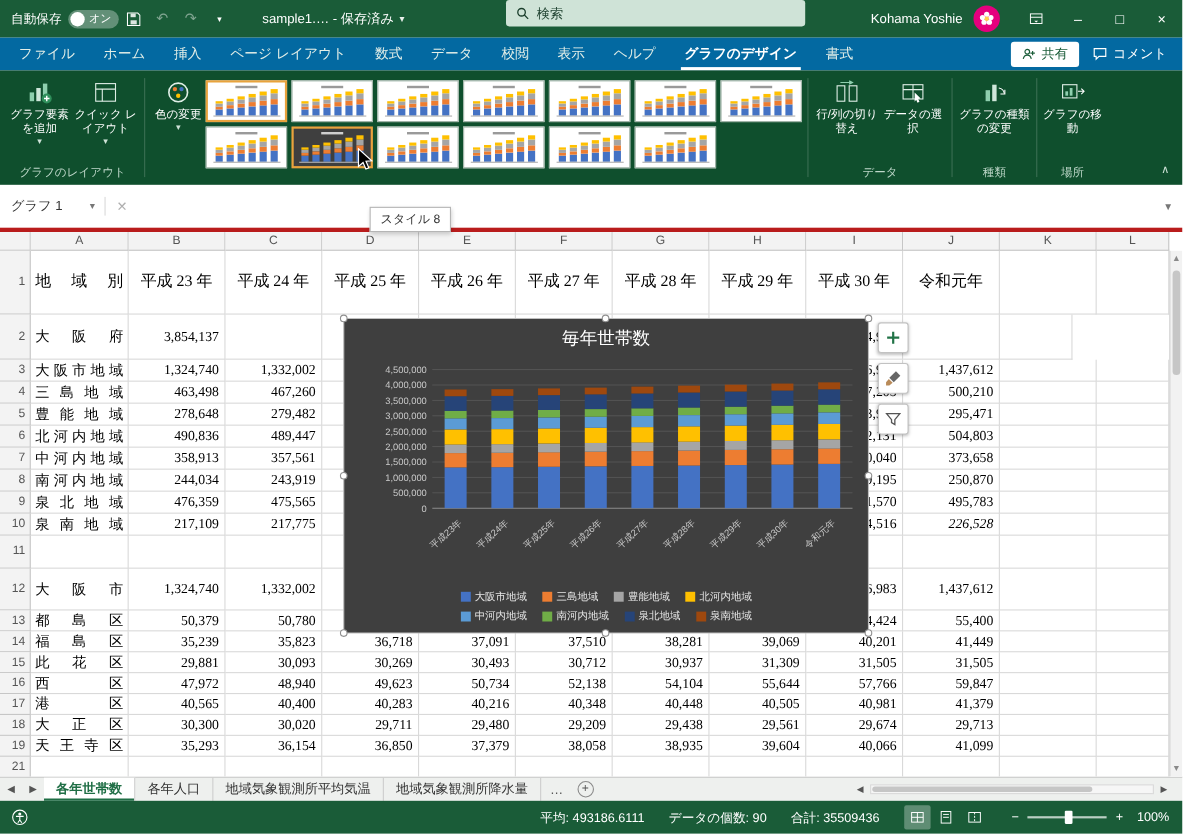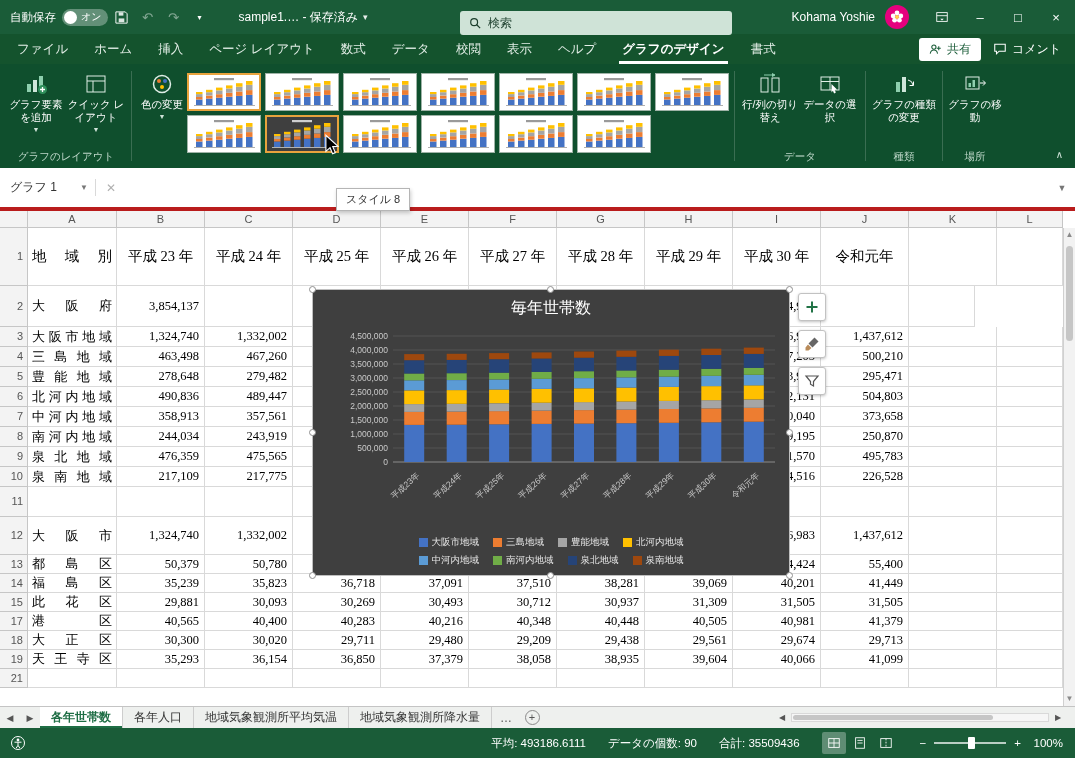--- a/index.html
+++ b/index.html
@@ -11,28 +11,28 @@
 .titlebar{height:34px;background:#1a5c38;display:flex;align-items:center;color:#fff;flex:0 0 auto;padding-left:10px;position:relative}
 .autosave{display:flex;align-items:center;gap:6px}
 .as-label{font-size:11.5px}
 .as-pill{display:inline-flex;align-items:center;background:rgba(255,255,255,.32);border-radius:9px;height:17px;padding:0 7px 0 2px;gap:4px}
 .as-knob{width:13px;height:13px;border-radius:50%;background:#fff}
 .as-state{font-size:10px;color:#fff}
 .tb-btn{width:26px;text-align:center;font-size:13px;display:flex;align-items:center;justify-content:center;height:100%}
 .dim{opacity:.45}
 .doc-title{margin-left:26px;font-size:12px;white-space:nowrap}
 .doc-chev{font-size:9px;margin-left:5px;opacity:.9}
-.search{position:absolute;left:460px;top:11px;width:272px;height:24px;background:#cfe3d7;border-radius:3px;display:flex;align-items:center;padding-left:9px;gap:7px;color:#1c3f2d;font-size:12px}
+.search{position:absolute;left:460px;top:0;width:272px;height:24px;background:#cfe3d7;border-radius:3px;display:flex;align-items:center;padding-left:9px;gap:7px;color:#1c3f2d;font-size:12px}
 .tb-right{margin-left:auto;display:flex;align-items:center;height:100%}
 .user{font-size:12px;margin-right:10px;white-space:nowrap}
 .avatar{width:24px;height:24px;border-radius:50%;background:#e5007e;display:flex;align-items:center;justify-content:center;margin-right:14px}
 .winbtn{width:38px;height:100%;display:flex;align-items:center;justify-content:center;font-size:13px}
 
 
-.ribbontabs{height:30px;background:#14532d;display:flex;align-items:stretch;color:#e4efe8;flex:0 0 auto;padding-left:4px}
+.ribbontabs{height:30px;background:#0369a1;display:flex;align-items:stretch;color:#e4efe8;flex:0 0 auto;padding-left:4px}
 .tabstrip{display:flex}
 .rtab{padding:0 13px;display:flex;align-items:center;font-size:12.5px;position:relative;white-space:nowrap}
 .rtab.active{color:#fff;font-weight:bold}
 .rtab.active::after{content:"";position:absolute;left:10px;right:10px;bottom:0;height:3px;background:#fff}
 .rt-right{margin-left:auto;display:flex;align-items:center;gap:12px;padding-right:14px}
 .share-btn{background:#fff;color:#1a5c38;border-radius:3px;padding:3px 10px;font-size:12px;display:flex;gap:5px;align-items:center}
 .comment-btn{color:#fff;font-size:12px;display:flex;gap:5px;align-items:center}
 
 
 .ribbon{height:104px;background:#0f4f2d;color:#fff;display:flex;align-items:stretch;padding:0 4px;flex:0 0 auto;position:relative}
@@ -876,21 +876,21 @@
           <div class="cell rhead" style="width: 28px; line-height: 19px;">10</div>
           <div class="cell acell" style="width: 89px; line-height: 19px;">泉南地域</div>
           <div class="cell ncell" style="width: 88px; line-height: 19px;">217,109</div>
           <div class="cell ncell" style="width: 88px; line-height: 19px;">217,775</div>
           <div class="cell ncell" style="width: 88px; line-height: 19px;"></div>
           <div class="cell ncell" style="width: 88px; line-height: 19px;"></div>
           <div class="cell ncell" style="width: 88px; line-height: 19px;"></div>
           <div class="cell ncell" style="width: 88px; line-height: 19px;"></div>
           <div class="cell ncell" style="width: 88px; line-height: 19px;"></div>
           <div class="cell ncell" style="width: 88px; line-height: 19px;">224,516</div>
-          <div class="cell ncell" style="width: 88px; line-height: 19px;">226,528</div>
+          <div class="cell ncell" style="width: 88px; line-height: 19px; font-style: italic;">226,528</div>
           <div class="cell" style="width: 88px; line-height: 19px;"></div>
           <div class="cell" style="width: 66px; line-height: 19px;"></div>
         </div>
         <div class="srow" style="height: 30px;">
           <div class="cell rhead" style="width: 28px; line-height: 29px;">11</div>
           <div class="cell acell" style="width: 89px; line-height: 29px;"></div>
           <div class="cell ncell" style="width: 88px; line-height: 29px;"></div>
           <div class="cell ncell" style="width: 88px; line-height: 29px;"></div>
           <div class="cell ncell" style="width: 88px; line-height: 29px;"></div>
           <div class="cell ncell" style="width: 88px; line-height: 29px;"></div>
@@ -952,20 +952,35 @@
           <div class="cell acell" style="width: 89px; line-height: 18px;">此花区</div>
           <div class="cell ncell" style="width: 88px; line-height: 18px;">29,881</div>
           <div class="cell ncell" style="width: 88px; line-height: 18px;">30,093</div>
           <div class="cell ncell" style="width: 88px; line-height: 18px;">30,269</div>
           <div class="cell ncell" style="width: 88px; line-height: 18px;">30,493</div>
           <div class="cell ncell" style="width: 88px; line-height: 18px;">30,712</div>
           <div class="cell ncell" style="width: 88px; line-height: 18px;">30,937</div>
           <div class="cell ncell" style="width: 88px; line-height: 18px;">31,309</div>
           <div class="cell ncell" style="width: 88px; line-height: 18px;">31,505</div>
           <div class="cell ncell" style="width: 88px; line-height: 18px;">31,505</div>
+          <div class="cell" style="width: 88px; line-height: 18px;"></div>
+          <div class="cell" style="width: 66px; line-height: 18px;"></div>
+        </div>
+        <div class="srow" style="height: 19px;">
+          <div class="cell rhead" style="width: 28px; line-height: 18px;">16</div>
+          <div class="cell acell" style="width: 89px; line-height: 18px;">西区</div>
+          <div class="cell ncell" style="width: 88px; line-height: 18px;">47,972</div>
+          <div class="cell ncell" style="width: 88px; line-height: 18px;">48,940</div>
+          <div class="cell ncell" style="width: 88px; line-height: 18px;">49,623</div>
+          <div class="cell ncell" style="width: 88px; line-height: 18px;">50,734</div>
+          <div class="cell ncell" style="width: 88px; line-height: 18px;">52,138</div>
+          <div class="cell ncell" style="width: 88px; line-height: 18px;">54,104</div>
+          <div class="cell ncell" style="width: 88px; line-height: 18px;">55,644</div>
+          <div class="cell ncell" style="width: 88px; line-height: 18px;">57,766</div>
+          <div class="cell ncell" style="width: 88px; line-height: 18px;">59,847</div>
           <div class="cell" style="width: 88px; line-height: 18px;"></div>
           <div class="cell" style="width: 66px; line-height: 18px;"></div>
         </div>
         <div class="srow" style="height: 19px;">
           <div class="cell rhead" style="width: 28px; line-height: 18px;">17</div>
           <div class="cell acell" style="width: 89px; line-height: 18px;">港区</div>
           <div class="cell ncell" style="width: 88px; line-height: 18px;">40,565</div>
           <div class="cell ncell" style="width: 88px; line-height: 18px;">40,400</div>
           <div class="cell ncell" style="width: 88px; line-height: 18px;">40,283</div>
           <div class="cell ncell" style="width: 88px; line-height: 18px;">40,216</div>

